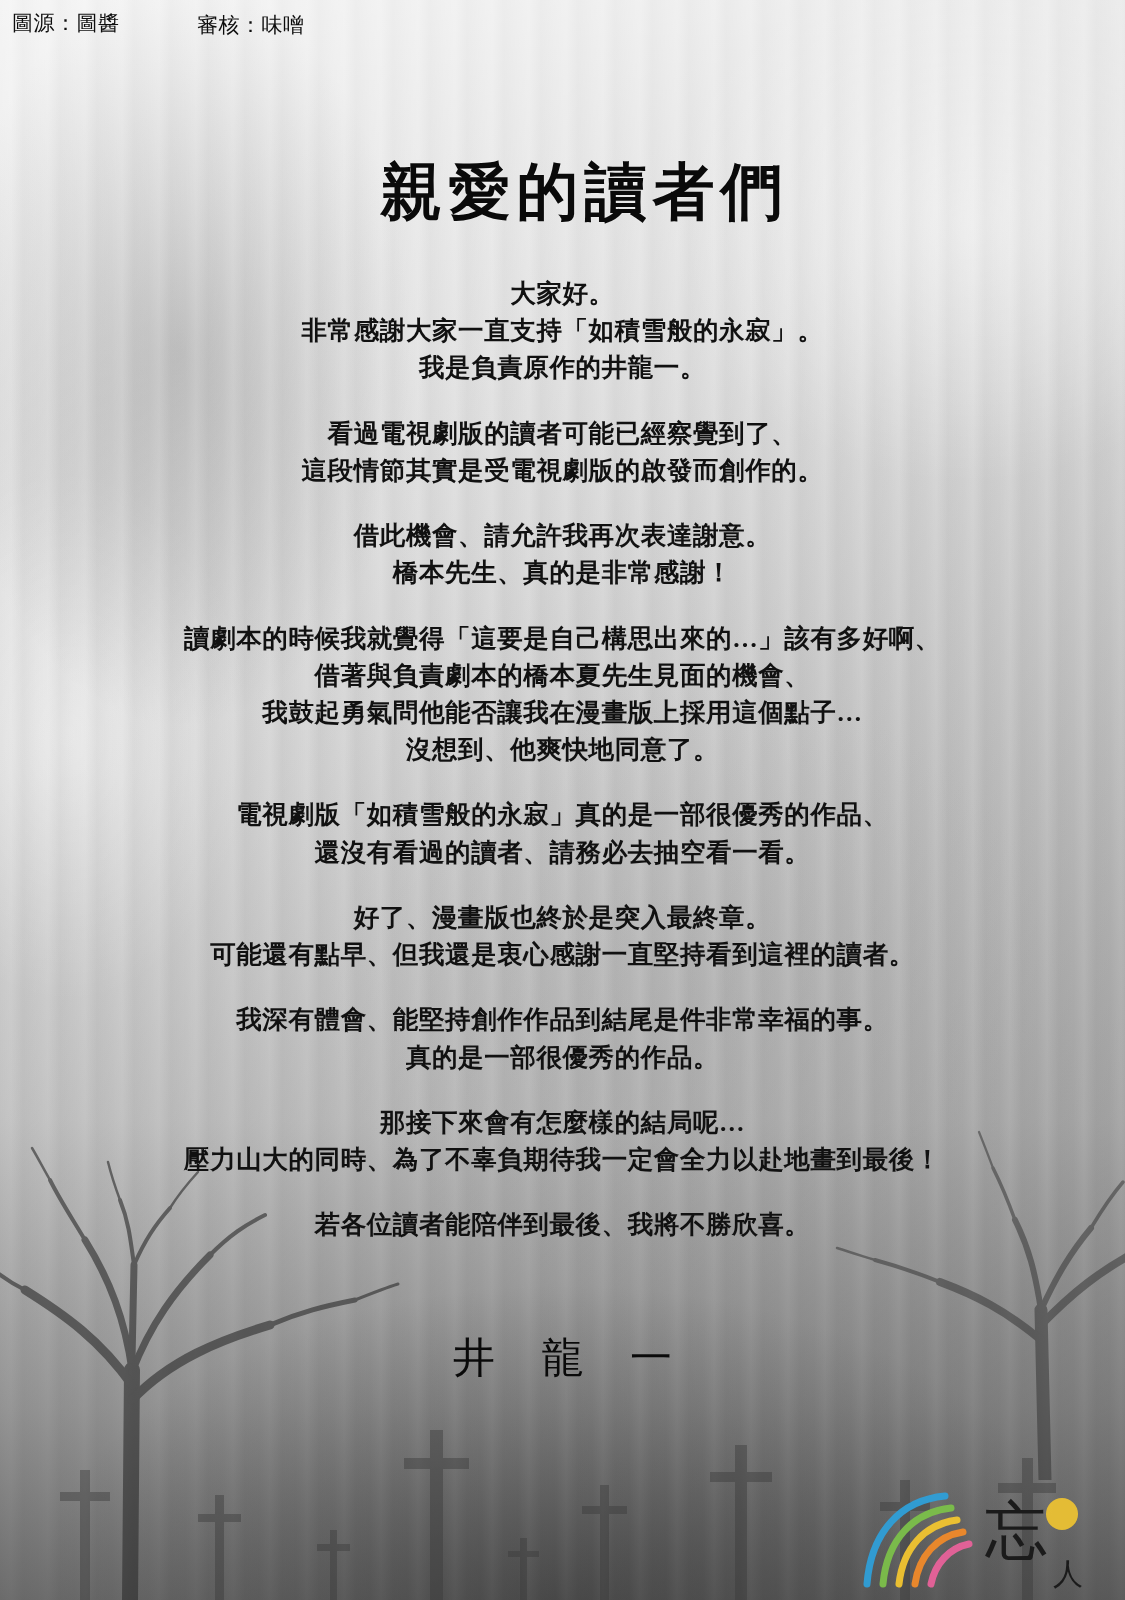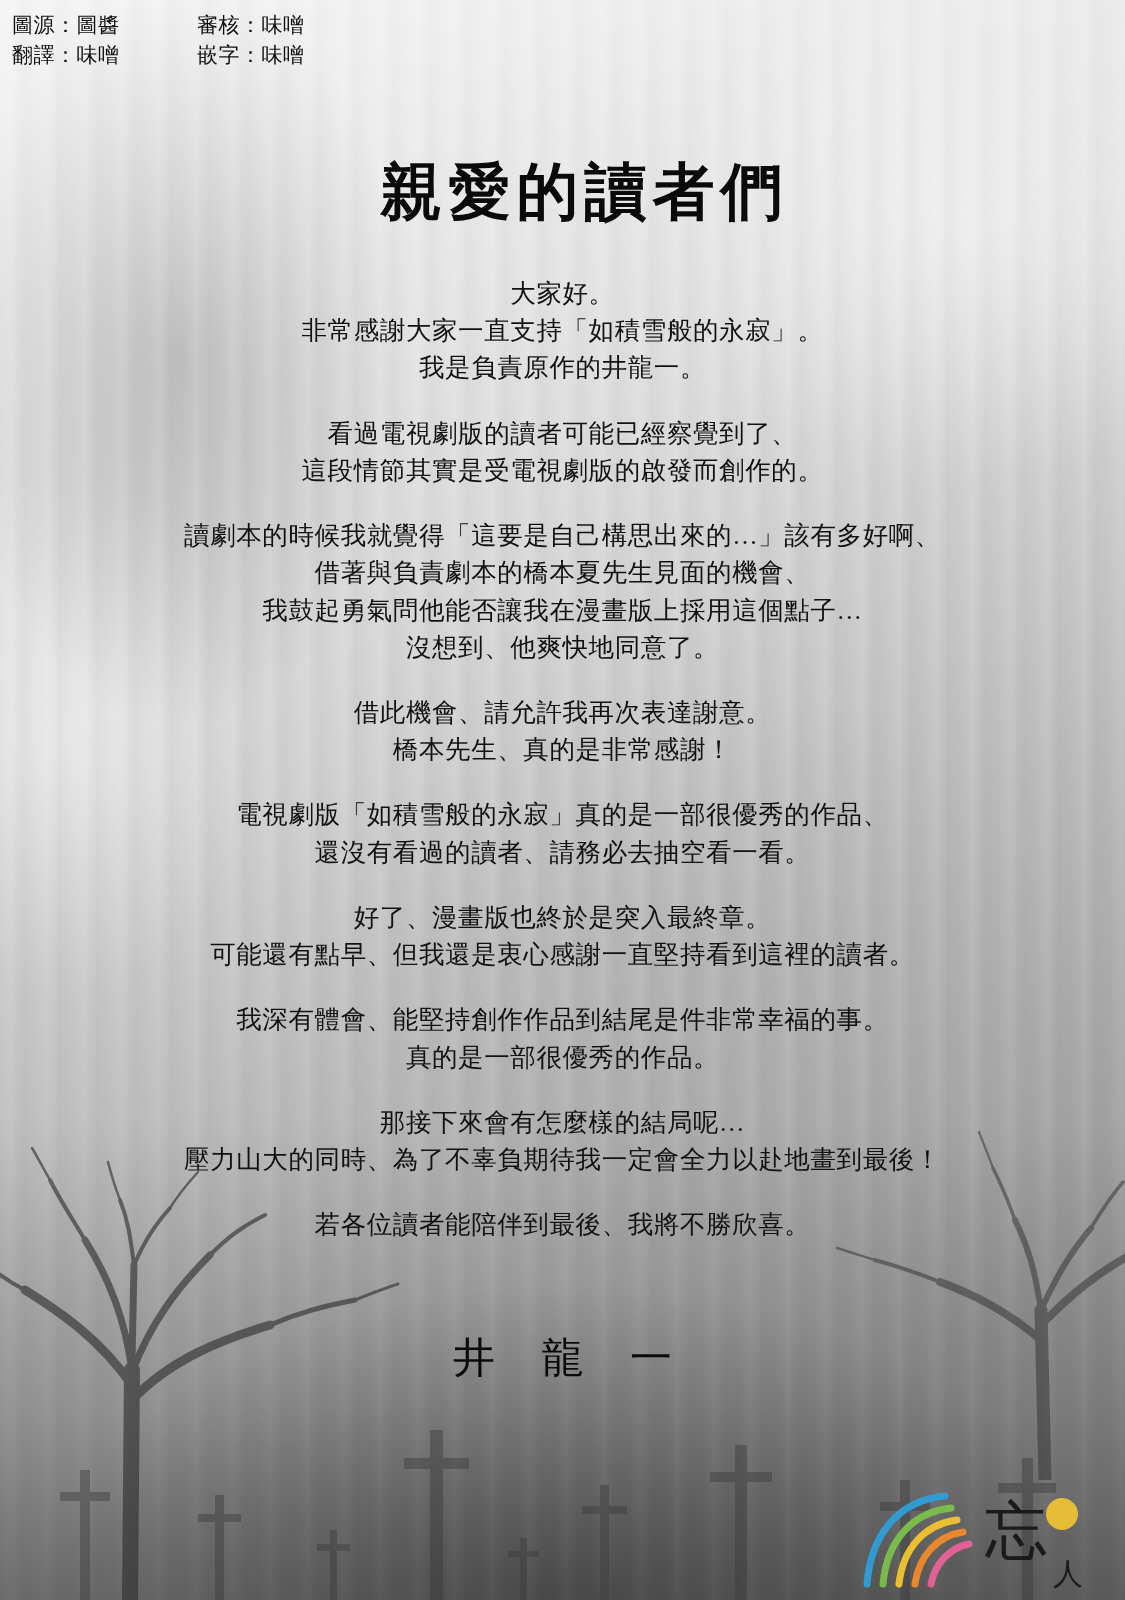--- a/index.html
+++ b/index.html
@@ -55,21 +55,21 @@
     top: 10px;
     left: 12px;
     font-family: "Liberation Sans", "DejaVu Sans", sans-serif;
     font-size: 21px;
     line-height: 1.45;
     color: #0d0d0d;
     letter-spacing: 0.5px;
   }
   #credits .row { display: flex; }
   #credits .cell { white-space: nowrap; }
-  #credits .cell.first { width: 185px; }
+  #credits .cell.first { width: 185px; font-family: Liberation Mono, monospace; }
 
   
   #title {
     position: absolute;
     top: 150px;
     left: 0;
     width: 1125px;
     text-align: center;
     font-size: 62px;
     font-weight: bold;
@@ -84,21 +84,21 @@
     position: absolute;
     top: 275px;
     left: 0;
     width: 1125px;
     text-align: center;
     font-size: 25.5px;
     line-height: 1.46;
     letter-spacing: 0.6px;
     color: #111;
   }
-  #letter .para { margin: 0 0 28px 0; }
+  #letter .para { margin: 0 0 28px 0; font-weight: bold; }
   #letter .para:last-child { margin-bottom: 0; }
   #letter .line { display: block; white-space: nowrap; }
 
   
   #signature {
     position: absolute;
     top: 1330px;
     left: 0;
     width: 1125px;
     text-align: center;
@@ -179,47 +179,43 @@
       <path d="M40 250 C24 245 14 242 2 238" stroke-width="2.5"></path>
       <path d="M158 158 C152 142 148 132 144 122" stroke-width="2.2"></path>
     </g>
   </svg>
 
   <div id="credits">
     <div class="row">
       <span class="cell first">圖源：圖醬</span>
       <span class="cell">審核：味噌</span>
     </div>
-    <div class="row">
-      <span class="cell first">翻譯：味噌</span>
-      <span class="cell">嵌字：味噌</span>
-    </div>
   </div>
 
   <div id="title">親愛的讀者們</div>
 
   <div id="letter">
       <div class="para">
         <span class="line">大家好。</span>
         <span class="line">非常感謝大家一直支持「如積雪般的永寂」。</span>
         <span class="line">我是負責原作的井龍一。</span>
       </div>
       <div class="para">
         <span class="line">看過電視劇版的讀者可能已經察覺到了、</span>
         <span class="line">這段情節其實是受電視劇版的啟發而創作的。</span>
+      </div>
+      <div class="para">
+        <span class="line">借此機會、請允許我再次表達謝意。</span>
+        <span class="line">橋本先生、真的是非常感謝！</span>
       </div>
       <div class="para">
         <span class="line">讀劇本的時候我就覺得「這要是自己構思出來的…」該有多好啊、</span>
         <span class="line">借著與負責劇本的橋本夏先生見面的機會、</span>
         <span class="line">我鼓起勇氣問他能否讓我在漫畫版上採用這個點子…</span>
         <span class="line">沒想到、他爽快地同意了。</span>
-      </div>
-      <div class="para">
-        <span class="line">借此機會、請允許我再次表達謝意。</span>
-        <span class="line">橋本先生、真的是非常感謝！</span>
       </div>
       <div class="para">
         <span class="line">電視劇版「如積雪般的永寂」真的是一部很優秀的作品、</span>
         <span class="line">還沒有看過的讀者、請務必去抽空看一看。</span>
       </div>
       <div class="para">
         <span class="line">好了、漫畫版也終於是突入最終章。</span>
         <span class="line">可能還有點早、但我還是衷心感謝一直堅持看到這裡的讀者。</span>
       </div>
       <div class="para">

